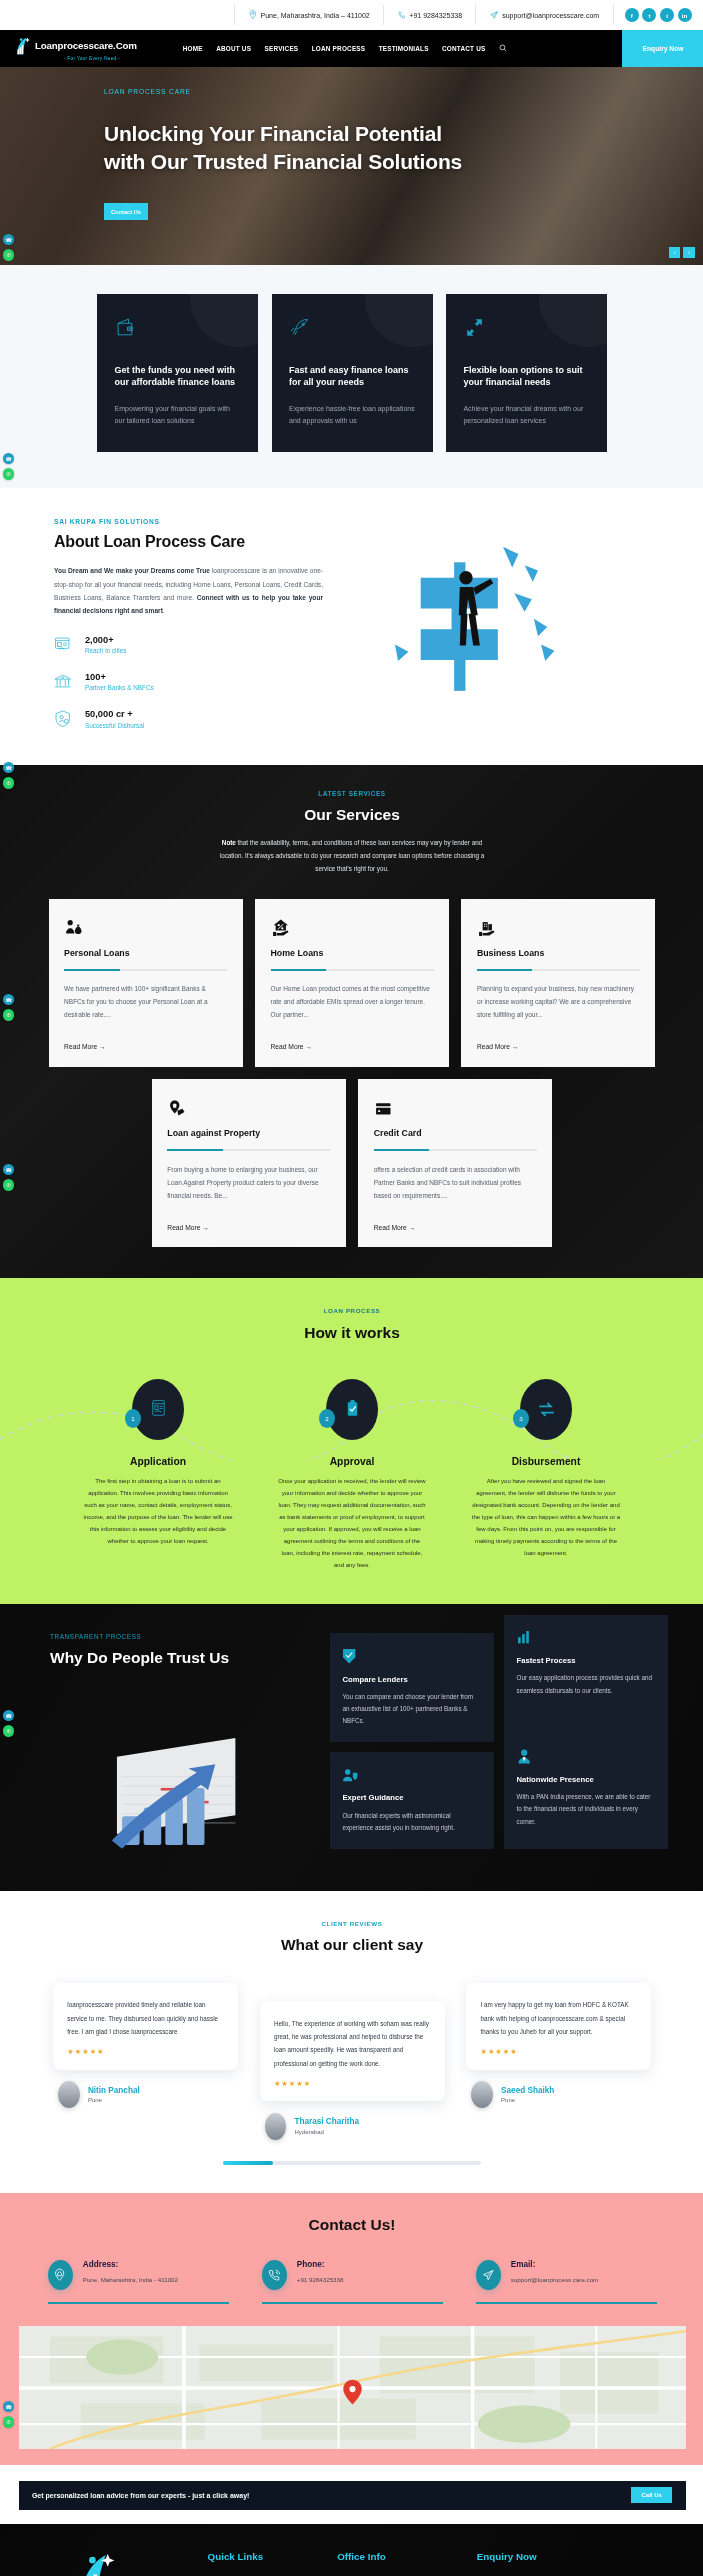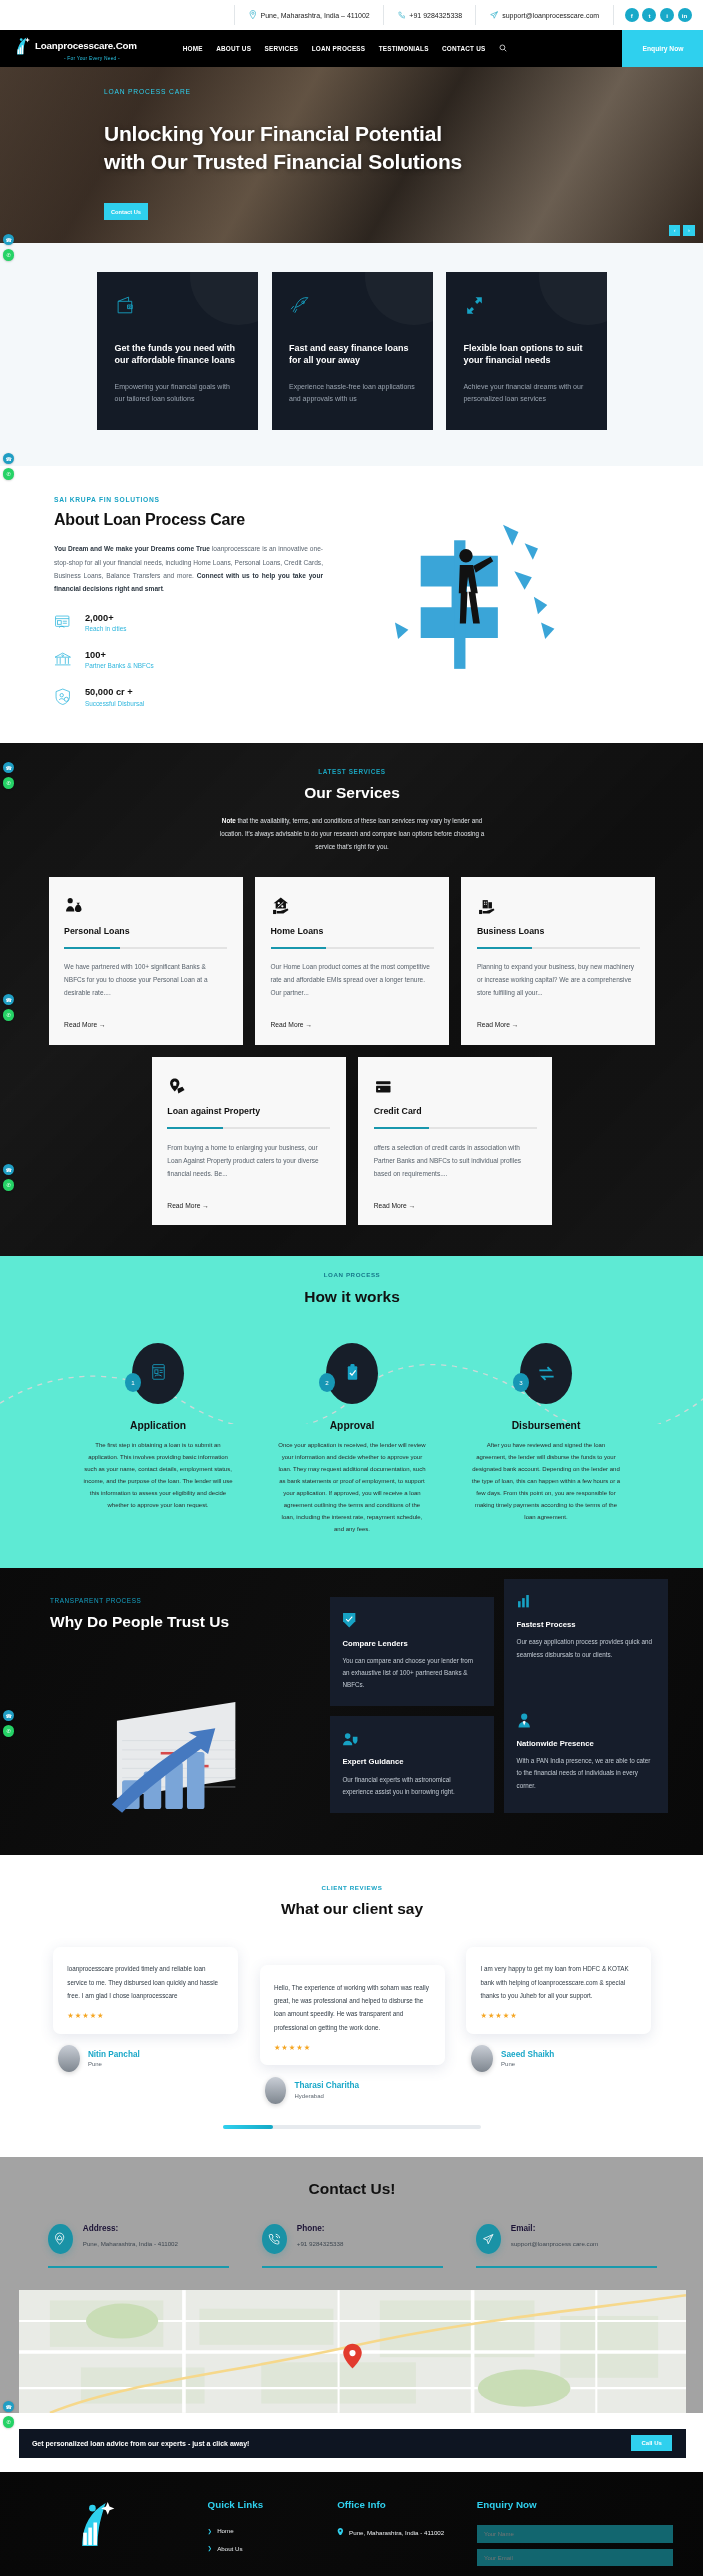--- a/index.html
+++ b/index.html
@@ -48,21 +48,21 @@
   }
   .nav-search { margin-left:13.4px; color:#fff; display:flex; }
   .enquiry-btn {
     margin-left:auto; height:37px; width:82px; background:#2fd0ee;
     color:#fff; font-size:6.7px; font-weight:bold;
     display:flex; align-items:center; justify-content:center; border:none; cursor:pointer;
   }
 
   
   .hero {
-    height:176px; position:relative; overflow:hidden;
+    height:198px; position:relative; overflow:hidden;
     background:
       linear-gradient(rgba(30,24,20,.55),rgba(30,24,20,.55)),
       linear-gradient(120deg,#7c6450 0%,#5a4637 20%,#b59a7c 40%,#3e352c 58%,#c8b49c 78%,#4a3b2e 100%);
   }
   .hero-inner { padding:20.6px 0 0 104px; position:relative; z-index:3; }
   .hero-kicker { color:#2fd0ee; font-size:6.7px; letter-spacing:0.8px; font-weight:500; }
   .hero-h1 {
     color:#fff; font-size:21px; line-height:1.33; font-weight:bold;
     margin-top:25px; letter-spacing:-0.2px; text-shadow:0 1px 5.2px rgba(0,0,0,.5);
   }
@@ -133,21 +133,21 @@
   .svc-grid { display:flex; flex-wrap:wrap; gap:12.4px; justify-content:center; margin-top:23px; width:608px; margin-left:auto; margin-right:auto; }
   .svc-card { width:194px; background:#f8f8f8; padding:17.5px 15.5px 15.5px; }
   .svc-ic { height:23px; display:flex; align-items:center; color:#111; }
   .svc-title { font-size:8.8px; font-weight:bold; color:#111; margin-top:8.2px; }
   .svc-bar { height:2.1px; background:#e3e3e3; margin-top:11.3px; position:relative; }
   .svc-bar span { position:absolute; left:0; top:0; height:2.1px; width:34%; background:#1897ad; }
   .svc-desc { font-size:6.5px; line-height:2.0; color:#57616b; margin-top:11.3px; min-height:54px; }
   .svc-more { font-size:6.7px; color:#1a1a1a; font-weight:500; margin-top:7.2px; display:inline-block; text-decoration:none; }
 
   
-  .how { background:#5eead4; padding:15px 0 33px; position:relative; }
+  .how { background:#bef264; padding:29px 0 33px; position:relative; }
   .how-kicker { text-align:center; color:#17788a; font-size:6.2px; letter-spacing:0.6px; font-weight:bold; }
   .how-h2 { text-align:center; font-size:15.5px; font-weight:bold; margin-top:9.3px; color:#111; }
   .steps { display:flex; justify-content:center; gap:45px; margin-top:37px; position:relative; }
   .step { width:149px; text-align:center; position:relative; }
   .step-circle {
     width:52px; height:61px; border-radius:50%; background:#171e29;
     margin:0 auto; display:flex; align-items:center; justify-content:center;
     color:#17a2c4; position:relative;
   }
   .step-num {
@@ -194,21 +194,21 @@
     width:21.6px; height:27px; border-radius:50%; overflow:hidden;
     background:linear-gradient(#c9ced6,#7e868f); box-shadow:0 1.5px 5.2px rgba(0,0,0,.18);
   }
   .testi-name { color:#18a7c8; font-size:8.2px; font-weight:bold; }
   .testi-city { color:#5d6670; font-size:6px; margin-top:2.6px; }
   .testi-card.mid { margin-top:18.5px; }
   .testi-track { width:258px; height:3.6px; background:#e6eaee; border-radius:2.1px; margin:21.6px auto 0; }
   .testi-track span { display:block; width:50px; height:3.6px; border-radius:2.1px; background:linear-gradient(90deg,#2fd0ee,#13a9c6); }
 
   
-  .contact { background:#a3a3a3; padding:23px 0 0; }
+  .contact { background:#fca5a5; padding:23px 0 16px; }
   .contact-h2 { text-align:center; font-size:15.5px; font-weight:bold; color:#111; }
   .contact-row { display:flex; justify-content:center; gap:33px; margin-top:26px; }
   .ci { width:181px; }
   .ci-top { display:flex; gap:10.3px; align-items:flex-start; }
   .ci-ic {
     width:25px; height:30px; border-radius:50%; background:#1a92a6; flex:none;
     display:flex; align-items:center; justify-content:center; color:#fff;
     box-shadow:0 2.1px 7.2px rgba(26,146,166,.28);
   }
   .ci-label { font-size:8.2px; font-weight:bold; color:#1c1336; }
@@ -391,21 +391,21 @@
         <div class="feat-desc">Empowering your financial goals with our tailored loan solutions</div>
       </div>
       <div class="feat-card">
         <div class="feat-ic">
           <svg width="23" height="23" viewBox="0 0 44 44" fill="none" stroke="#17a2c4" stroke-width="1.7">
             <path d="M36 7c-9-1-17 4-21 12l-3 7 7-3c8-4 13-12 17-16z"></path>
             <circle cx="27" cy="16" r="2.6"></circle>
             <path d="M12 26l-4 8M15 29l-4 7M9 23l-5 6"></path>
           </svg>
         </div>
-        <div class="feat-title">Fast and easy finance loans for all your away</div>
+        <div class="feat-title">Fast and easy finance loans for all your needs</div>
         <div class="feat-desc">Experience hassle-free loan applications and approvals with us</div>
       </div>
       <div class="feat-card">
         <div class="feat-ic">
           <svg width="23" height="23" viewBox="0 0 44 44" fill="#17a2c4">
             <path d="M36 6h-12l4 4-5 5 4 4 5-5 4 4z"></path>
             <path d="M8 38h12l-4-4 5-5-4-4-5 5-4-4z"></path>
           </svg>
         </div>
         <div class="feat-title">Flexible loan options to suit your financial needs</div>

